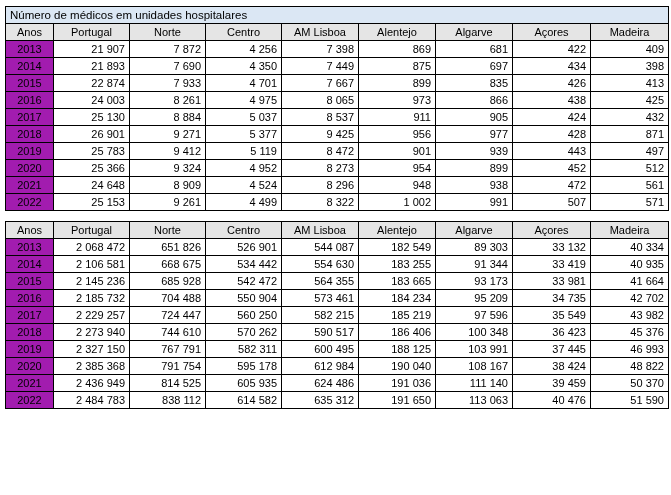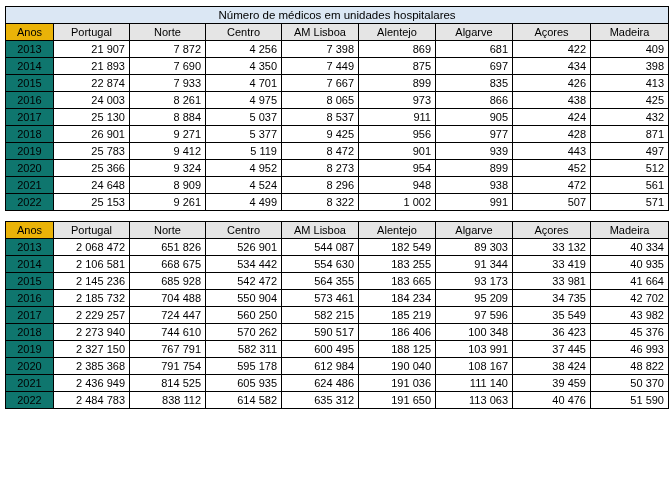--- a/index.html
+++ b/index.html
@@ -30,35 +30,35 @@
     border: 1px solid #000000;
     padding: 1px 4px;
     height: 17px;
     box-sizing: border-box;
     font-weight: normal;
     white-space: nowrap;
     overflow: hidden;
   }
   .title-cell {
     background: #dbe7f4;
-    text-align: center;
+    text-align: left;
     font-size: 11.5px;
     height: 19px;
   }
   .corner-cell {
-    background: #eab308;
+    background: #e5e5e5;
     text-align: center;
     margin-top: 20px;
   }
   .head-cell {
     background: #e5e5e5;
     text-align: center;
   }
   .year-cell {
-    background: #0f766e;
+    background: #a21caf;
     text-align: center;
   }
   .num-cell {
     text-align: right;
   }
   
   col.c-year  { width: 48px; }
   col.c-data  { width: 76px; }
   col.c-data2 { width: 77px; }
   col.c-data3 { width: 78px; }

